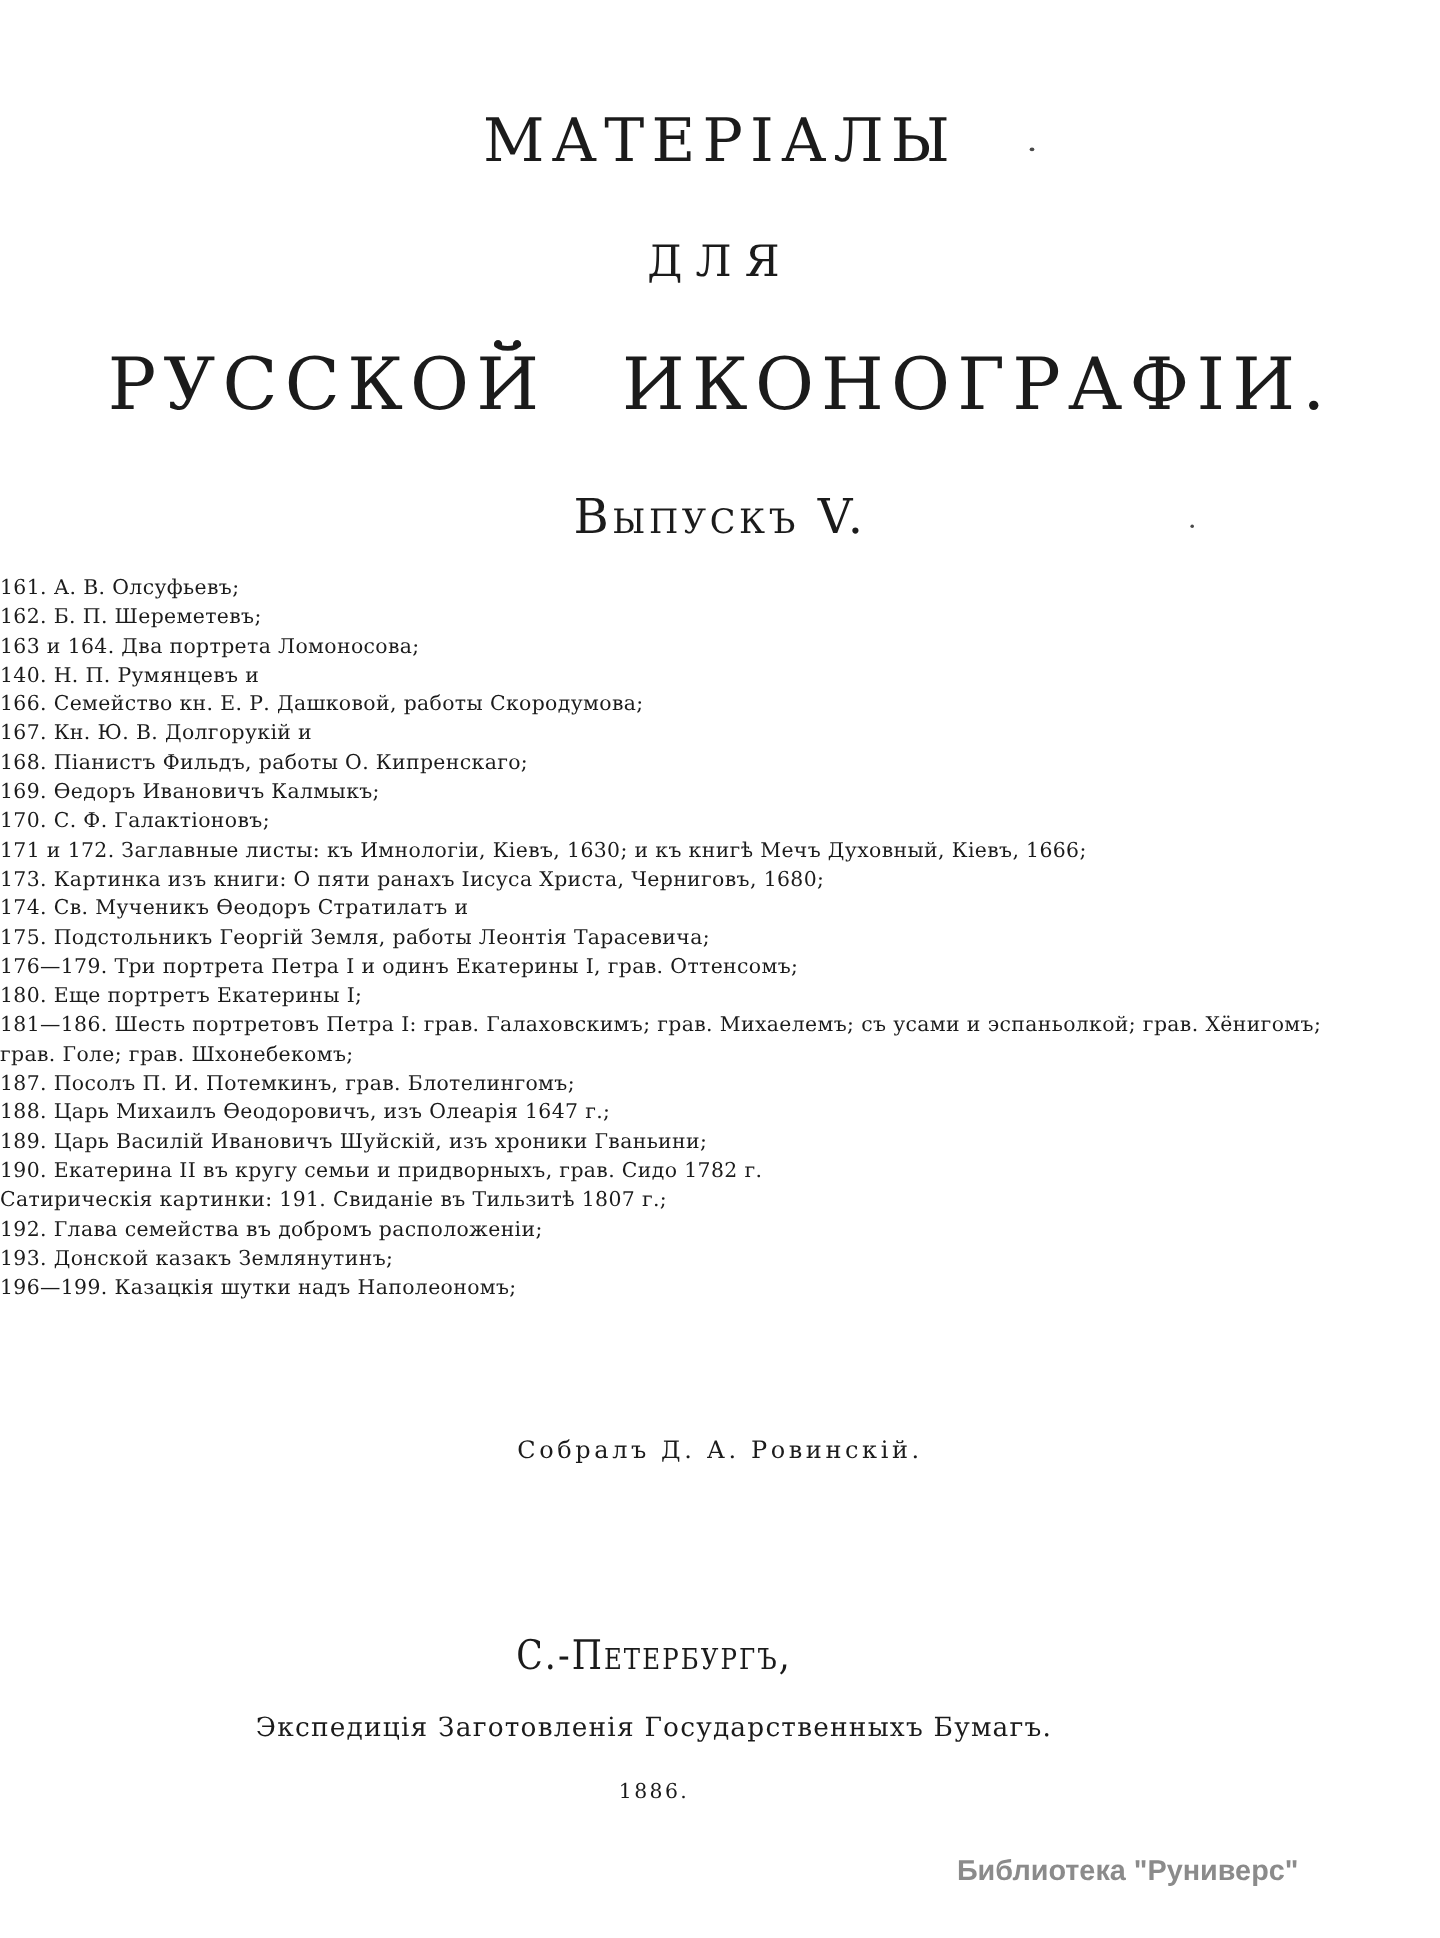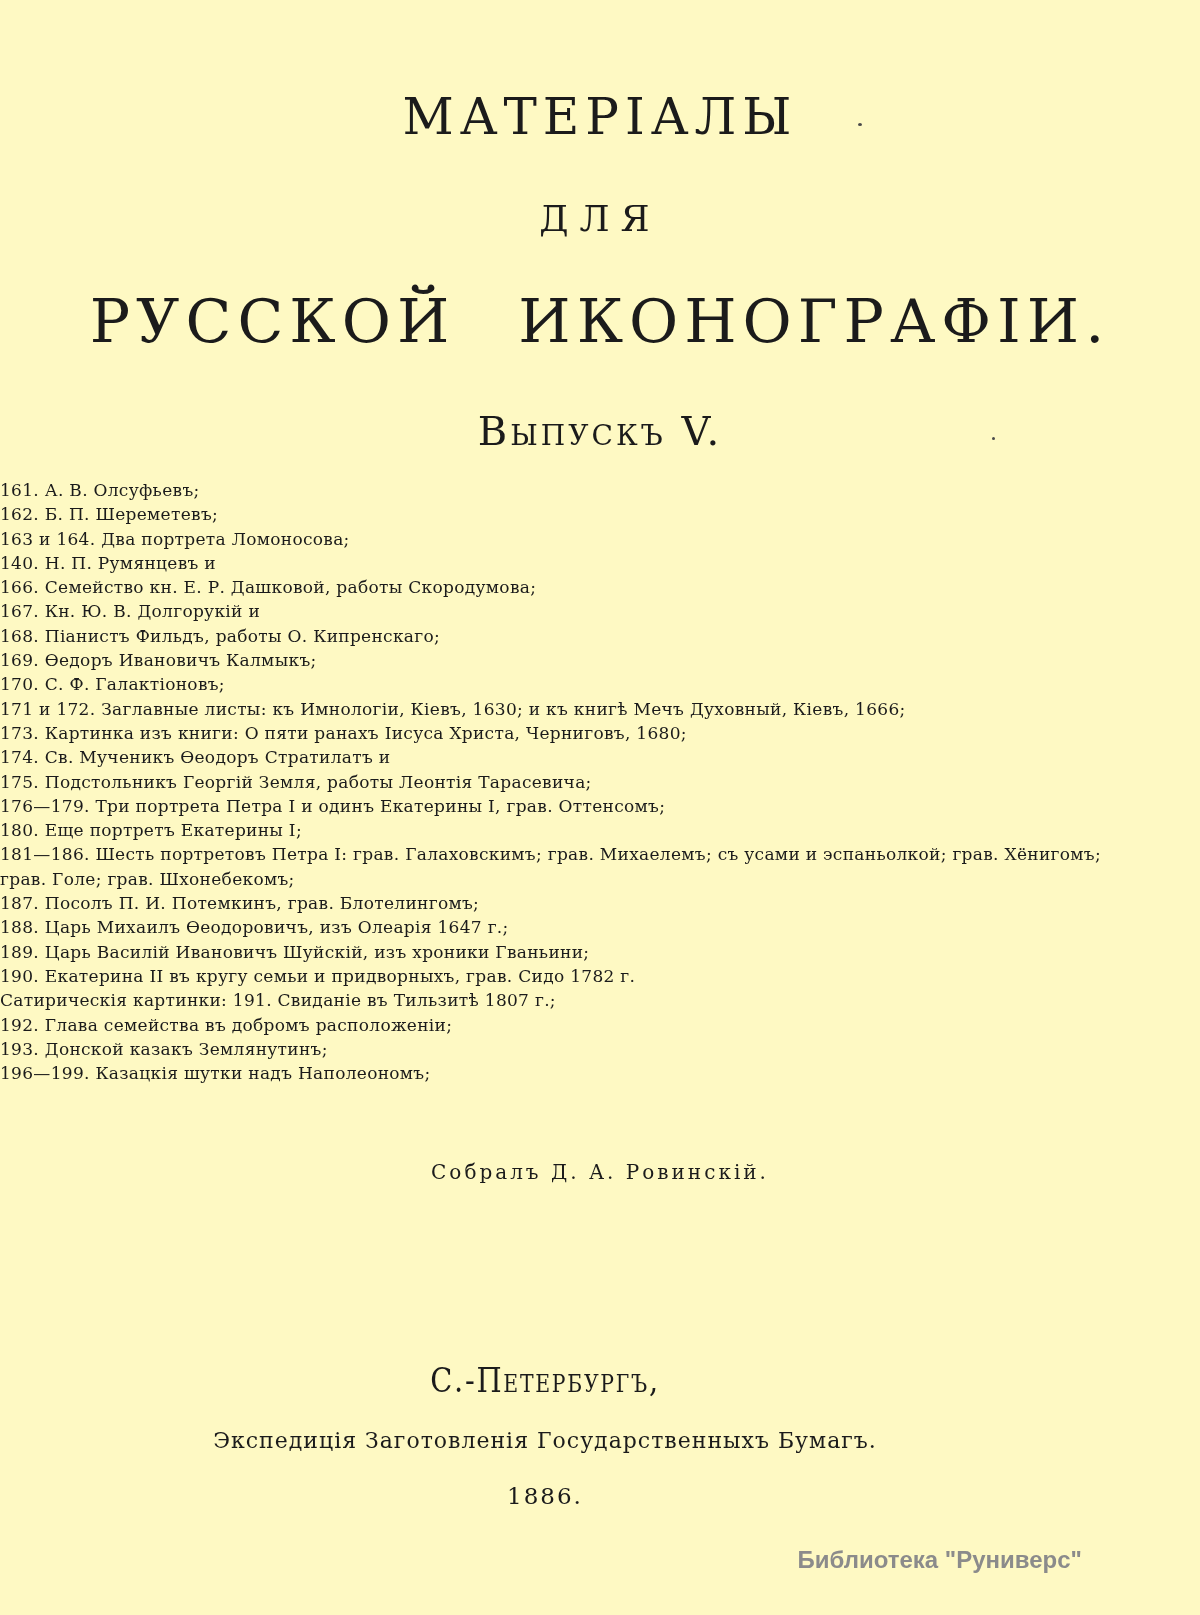--- a/index.html
+++ b/index.html
@@ -1,39 +1,39 @@
 <!DOCTYPE html>
 <html><head>
 <meta charset="utf-8">
 <style>
   html,body{margin:0;padding:0;background:#e9e6e2;}
   .page{
     position:relative;
     width:1200px;height:1615px;
     margin:0 auto;
-    background:#fef9c3;
+    background:#ffffff;
     color:#1b1b1b;
     font-family:"DejaVu Serif", serif;
     overflow:hidden;
   }
   .centered{position:absolute;left:0;width:1200px;text-align:center;white-space:nowrap;}
   .title-line1{top:88px;font-size:50px;letter-spacing:6px;font-weight:400;}
   .title-line2{top:198px;font-size:36px;letter-spacing:11px;}
   .title-line3{top:286px;font-size:60px;letter-spacing:6px;word-spacing:38px;}
   .issue-heading{top:408px;font-size:40px;font-variant:small-caps;letter-spacing:3px;}
   .contents-list{position:absolute;top:478px;left:0;width:1200px;}
   .list-item{
     width:1200px;white-space:nowrap;
     font-size:17px;line-height:24.3px;letter-spacing:0.3px;
   }
-  .collector-line{top:1160px;font-size:20px;letter-spacing:3px;}
+  .collector-line{top:1196px;font-size:20px;letter-spacing:3px;}
   .bottom-block{position:absolute;left:0;width:1090px;text-align:center;white-space:nowrap;}
   .city-line{top:1360px;font-size:34px;font-variant:small-caps;letter-spacing:2px;transform:scaleX(0.85);}
   .publisher-line{top:1428px;font-size:22px;letter-spacing:1px;}
-  .year-line{top:1483px;font-size:23px;letter-spacing:2px;}
+  .year-line{top:1483px;font-size:17px;letter-spacing:2px;}
   .watermark{
     position:absolute;top:1546px;right:118px;
     font-family:"Liberation Sans", sans-serif;
     font-weight:bold;font-size:24px;color:#8b8b8b;
     white-space:nowrap;
   }
   .speck{position:absolute;background:#4a4a4a;border-radius:50%;}
   .speck-a{top:123px;left:858px;width:4px;height:3px;}
   .speck-b{top:437px;left:992px;width:3px;height:3px;}
 </style>

